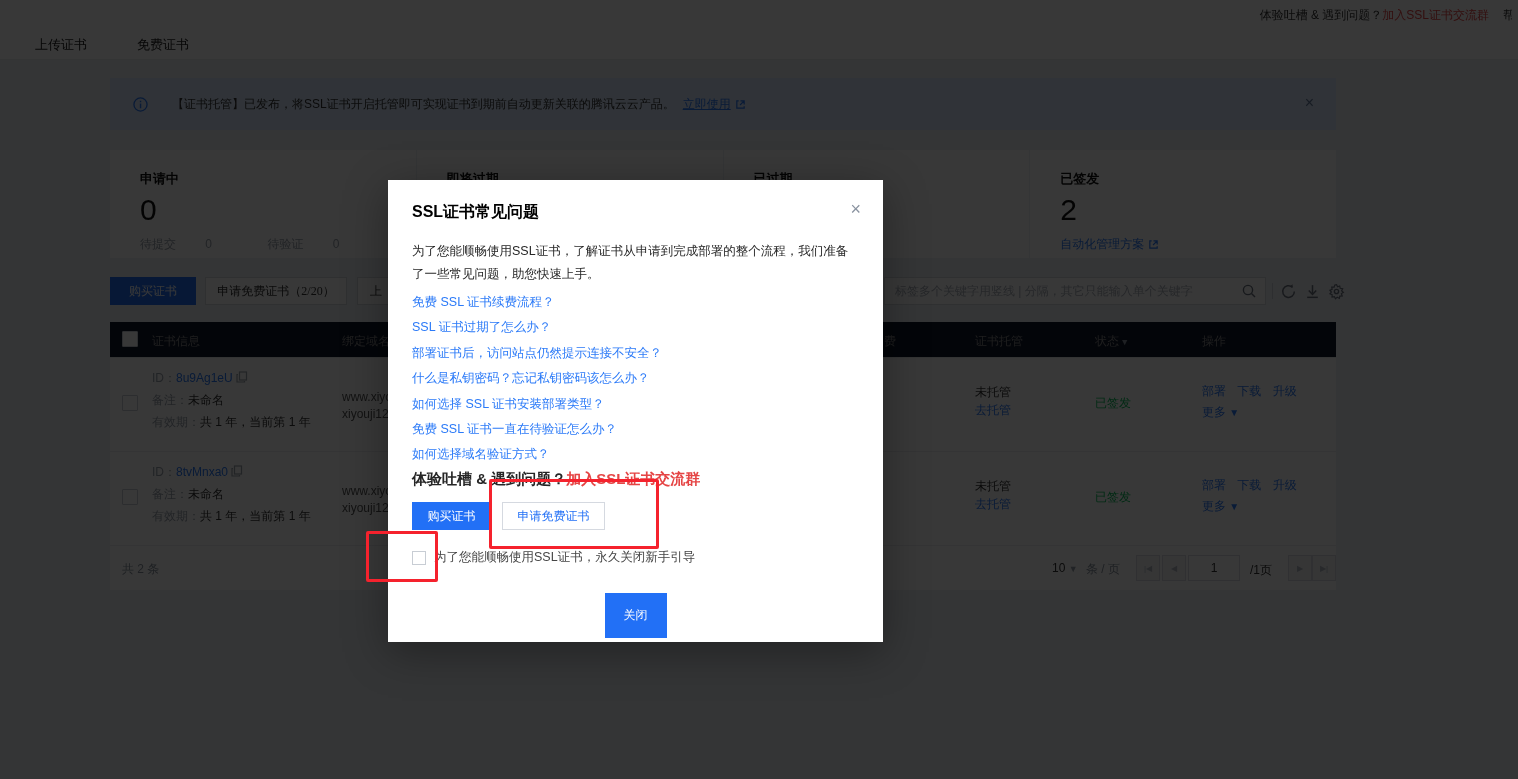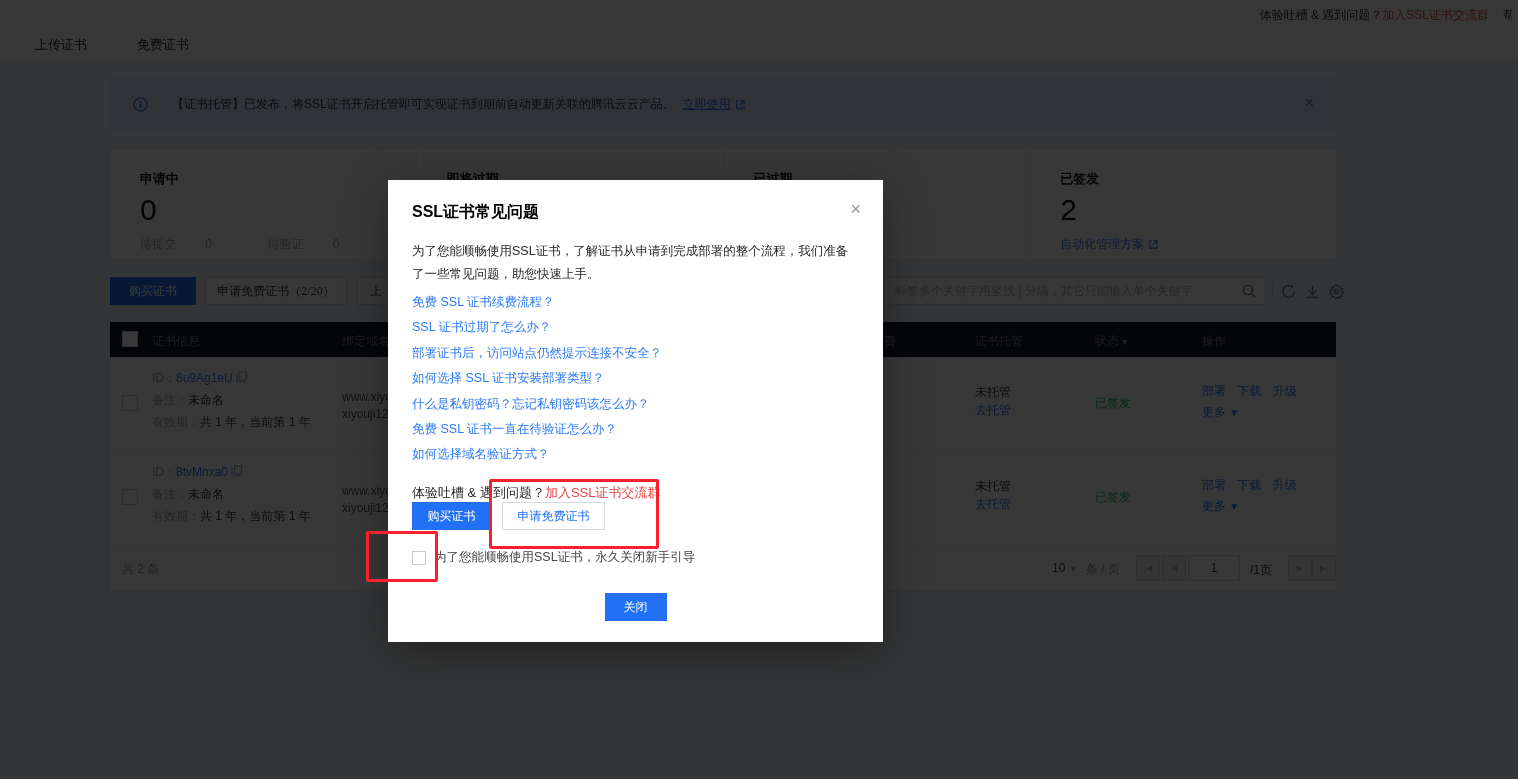--- a/index.html
+++ b/index.html
@@ -87,28 +87,28 @@
 
   
   .overlay { position:absolute; left:0; top:0; width:1518px; height:779px; background:rgba(0,0,0,0.78); z-index:100; }
   .modal { position:absolute; left:388px; top:180px; width:495px; height:462px; background:#fff; z-index:200;
            box-shadow:0 10px 40px rgba(0,0,0,0.35); }
   .m-title { position:absolute; left:24px; top:22px; font-size:16px; font-weight:bold; color:#000; }
   .m-close { position:absolute; right:22px; top:20px; font-size:18px; color:#8a93a0; cursor:pointer; line-height:18px; }
   .m-intro { position:absolute; left:24px; top:60px; width:447px; font-size:12.5px; line-height:23px; color:#262626; }
   .m-faq { position:absolute; left:24px; top:110px; }
   .m-faq .faq-link { display:block; height:25.4px; line-height:25.4px; color:#2b7af8; font-size:12.5px; cursor:pointer; }
-  .m-feedback { position:absolute; left:24px; top:304px; font-size:13px; color:#262626; }
+  .m-feedback { position:absolute; left:24px; top:290px; font-size:15px; color:#262626;font-weight:bold; }
   .m-feedback .red { color:#e54545; cursor:pointer; }
   .m-buy { position:absolute; left:24px; top:322px; width:79px; }
   .m-apply { position:absolute; left:114px; top:322px; width:103px; background:#fff; color:#2270f6; border:1px solid #d5d9e0; }
   .m-chkrow { position:absolute; left:24px; top:369px; display:flex; align-items:center; }
   .m-chk { width:14px; height:14px; border:1px solid #c8cdd4; background:#fff; cursor:pointer; flex:none; }
   .m-chklabel { margin-left:8px; font-size:12.5px; color:#454545; }
-  .m-closebtn { position:absolute; left:50%; transform:translateX(-50%); top:413px; width:62px; height:28px; }
+  .m-closebtn { position:absolute; left:50%; transform:translateX(-50%); top:413px; width:62px; height:45px; }
   .annotation { position:absolute; border:3px solid #f5222d; border-radius:2px; z-index:300; }
   .anno-big { left:489px; top:479px; width:170px; height:70px; }
   .anno-small { left:366px; top:531px; width:72px; height:51px; }
   svg { display:block; }
 </style>
 </head>
 <body>
 
 <div class="page">
 
@@ -285,22 +285,22 @@
   <div class="overlay"></div>
 
   <div class="modal">
     <div class="m-title">SSL证书常见问题</div>
     <div class="m-close">×</div>
     <div class="m-intro">为了您能顺畅使用SSL证书，了解证书从申请到完成部署的整个流程，我们准备了一些常见问题，助您快速上手。</div>
     <div class="m-faq">
       <span class="faq-link">免费 SSL 证书续费流程？</span>
       <span class="faq-link">SSL 证书过期了怎么办？</span>
       <span class="faq-link">部署证书后，访问站点仍然提示连接不安全？</span>
+      <span class="faq-link">什么是私钥密码？忘记私钥密码该怎么办？</span>
       <span class="faq-link">如何选择 SSL 证书安装部署类型？</span>
-      <span class="faq-link">什么是私钥密码？忘记私钥密码该怎么办？</span>
       <span class="faq-link">免费 SSL 证书一直在待验证怎么办？</span>
       <span class="faq-link">如何选择域名验证方式？</span>
     </div>
     <div class="m-feedback">
       <span>体验吐槽 &amp; 遇到问题？</span><span class="red">加入SSL证书交流群</span>
     </div>
     <div class="btn btn-primary m-buy">购买证书</div>
     <div class="btn m-apply">申请免费证书</div>
     <div class="m-chkrow">
       <div class="m-chk"></div>

